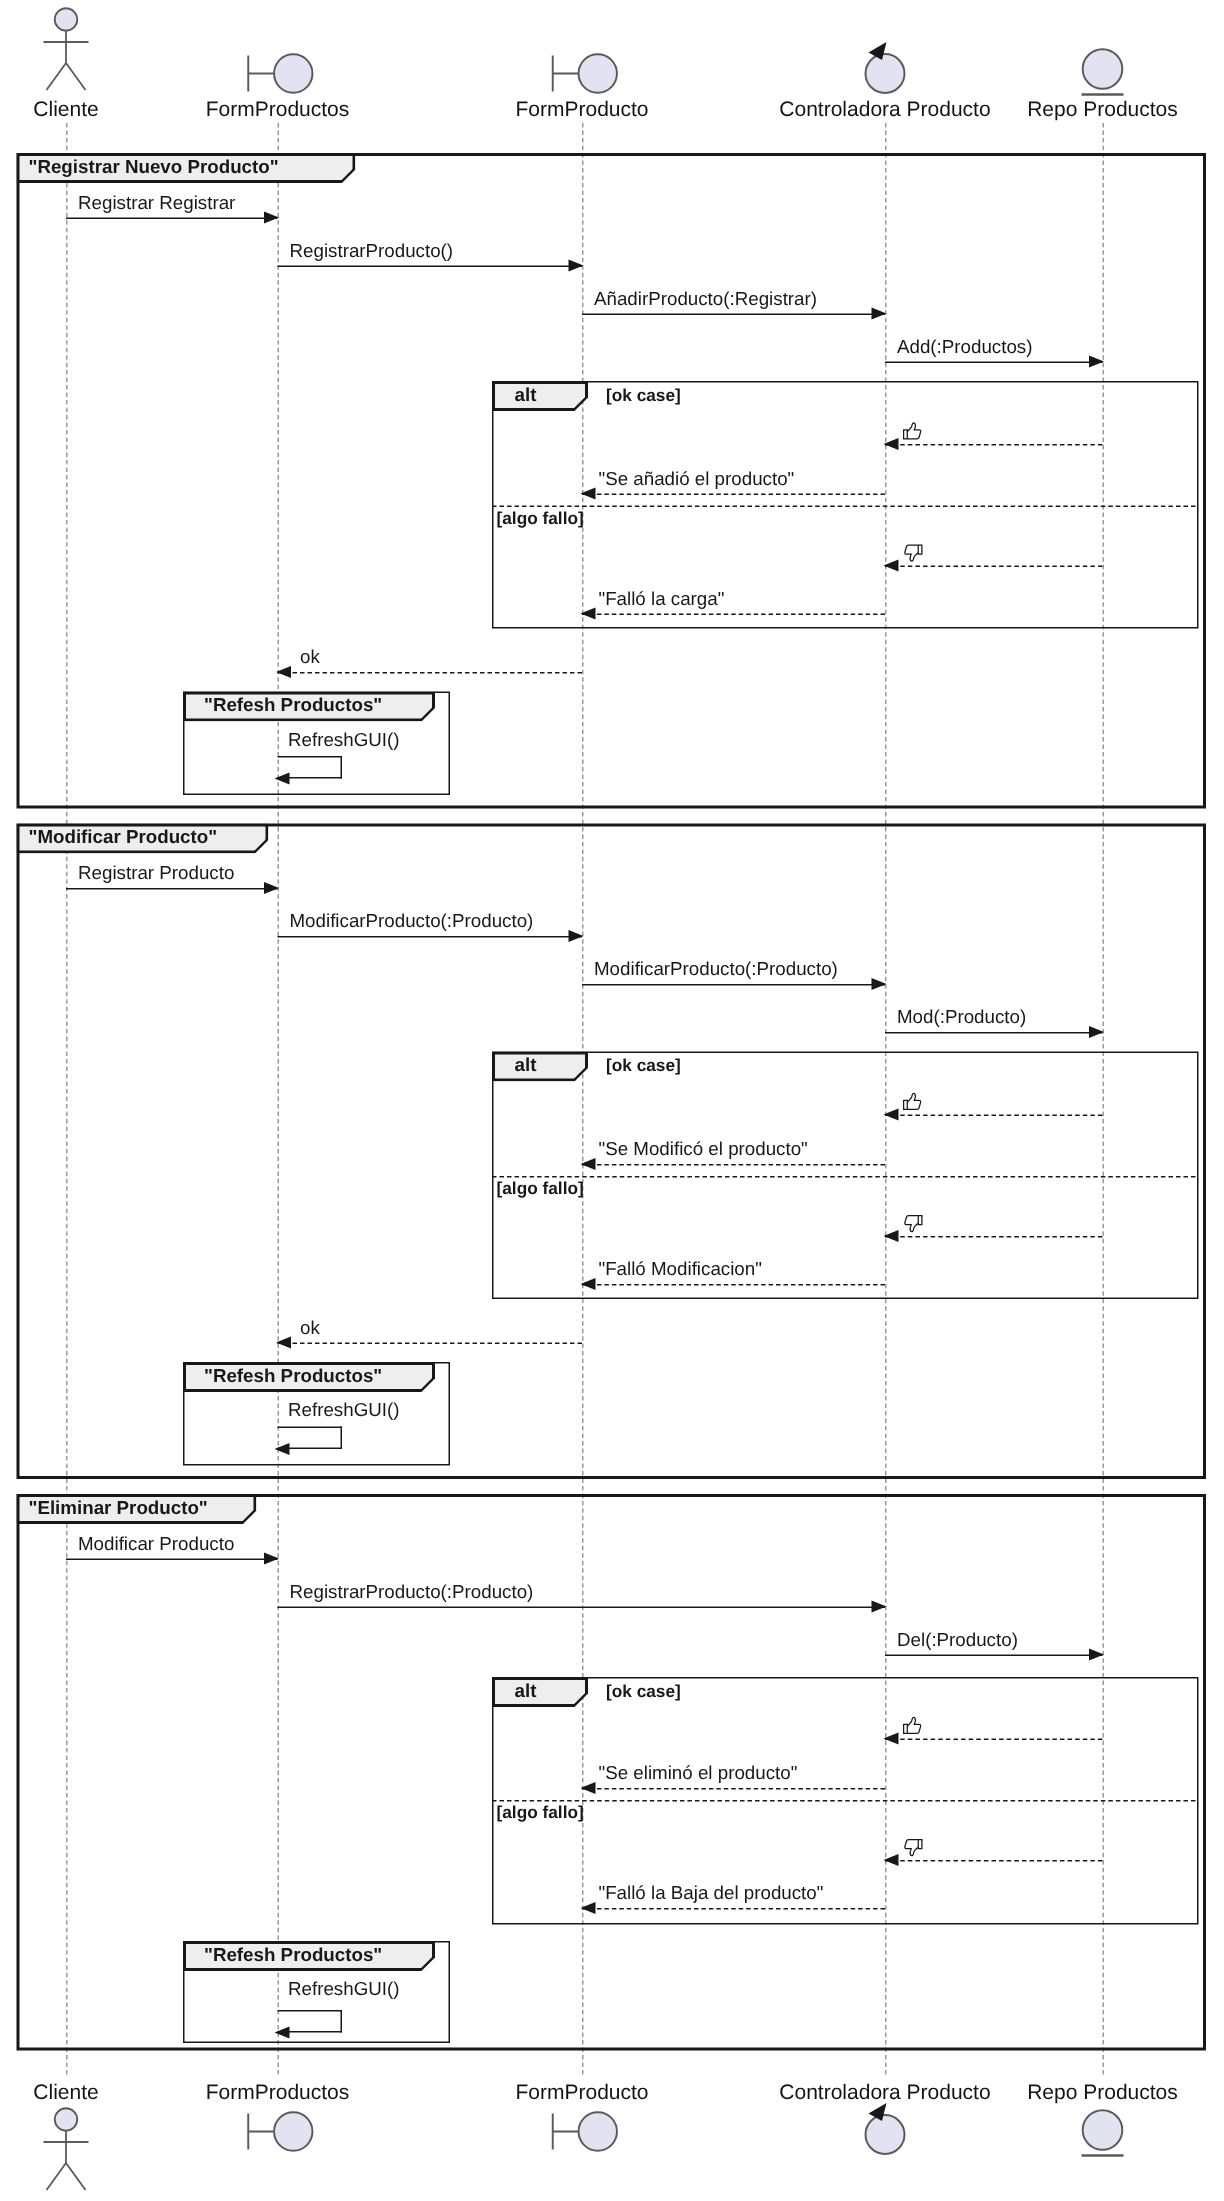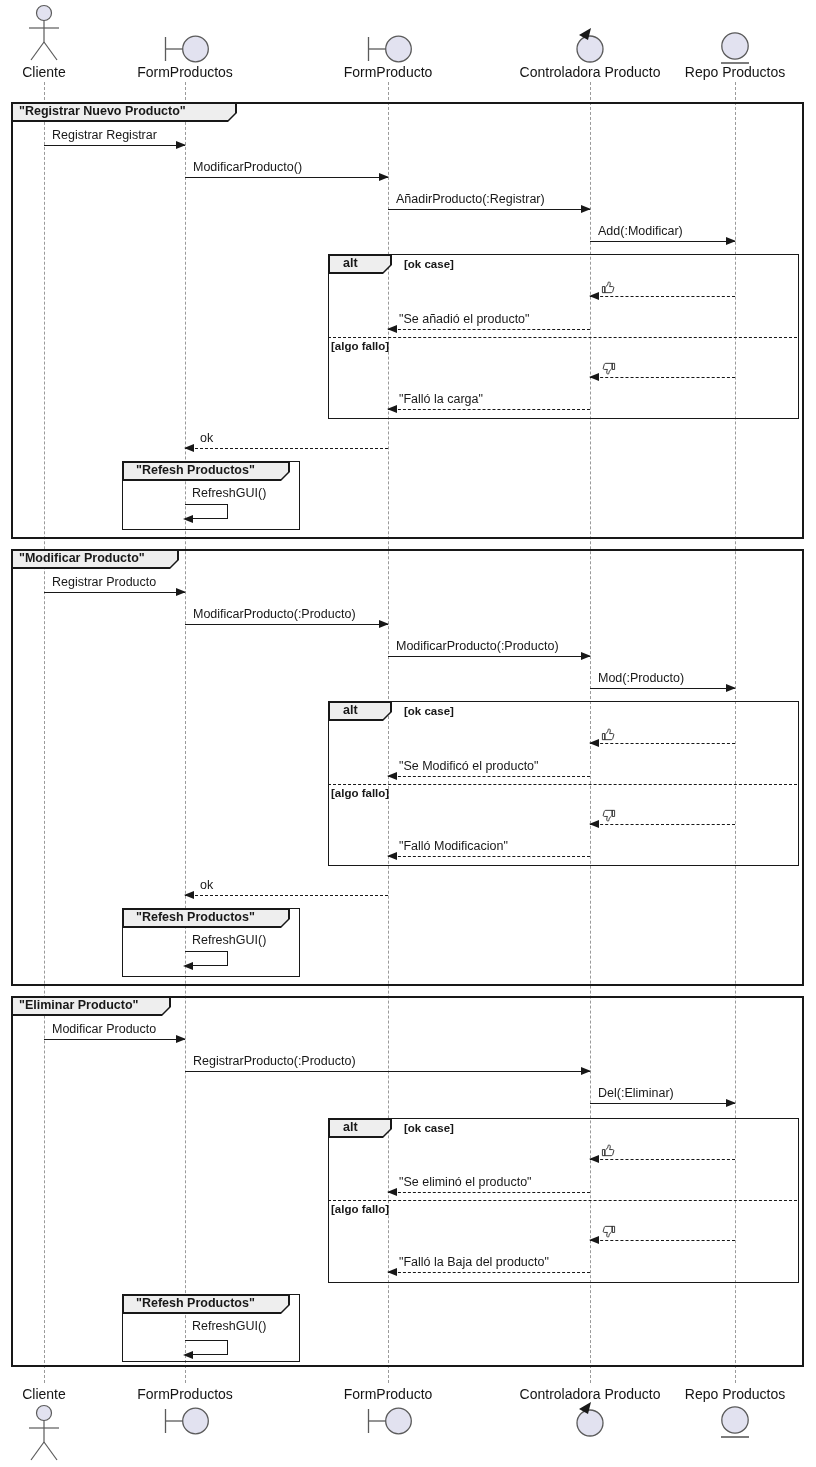--- a/index.html
+++ b/index.html
@@ -95,31 +95,31 @@
   <div class="tab" style="left:11px;top:102px;width:226px">
     <span class="tab-text">"Registrar Nuevo Producto"</span>
   </div>
 
   <div class="msg" style="left:44px;top:146px;width:141px">
     <span class="lbl">Registrar Registrar</span>
     <span class="line"></span>
       <span class="head r"></span>
   </div>
   <div class="msg" style="left:185px;top:178px;width:203px">
-    <span class="lbl">ModificarProducto()</span>
+    <span class="lbl">RegistrarProducto()</span>
     <span class="line"></span>
       <span class="head r"></span>
   </div>
   <div class="msg" style="left:388px;top:210px;width:202px">
     <span class="lbl">AñadirProducto(:Registrar)</span>
     <span class="line"></span>
       <span class="head r"></span>
   </div>
   <div class="msg" style="left:590px;top:242px;width:145px">
-    <span class="lbl">Add(:Modificar)</span>
+    <span class="lbl">Add(:Productos)</span>
     <span class="line"></span>
       <span class="head r"></span>
   </div>
 
   <div class="altbox" style="left:328px;top:254px;width:469px;height:163px"></div>
   <div class="tab" style="left:328px;top:254px;width:64px">
     <span class="tab-text" style="padding-left:15px">alt</span>
   </div>
   <div class="guard" style="left:404px;top:258px">[ok case]</div>
 
@@ -260,21 +260,21 @@
     <span class="lbl">Modificar Producto</span>
     <span class="line"></span>
       <span class="head r"></span>
   </div>
   <div class="msg" style="left:185px;top:1072px;width:405px">
     <span class="lbl">RegistrarProducto(:Producto)</span>
     <span class="line"></span>
       <span class="head r"></span>
   </div>
   <div class="msg" style="left:590px;top:1104px;width:145px">
-    <span class="lbl">Del(:Eliminar)</span>
+    <span class="lbl">Del(:Producto)</span>
     <span class="line"></span>
       <span class="head r"></span>
   </div>
 
   <div class="altbox" style="left:328px;top:1118px;width:469px;height:163px"></div>
   <div class="tab" style="left:328px;top:1118px;width:64px">
     <span class="tab-text" style="padding-left:15px">alt</span>
   </div>
   <div class="guard" style="left:404px;top:1122px">[ok case]</div>
 

